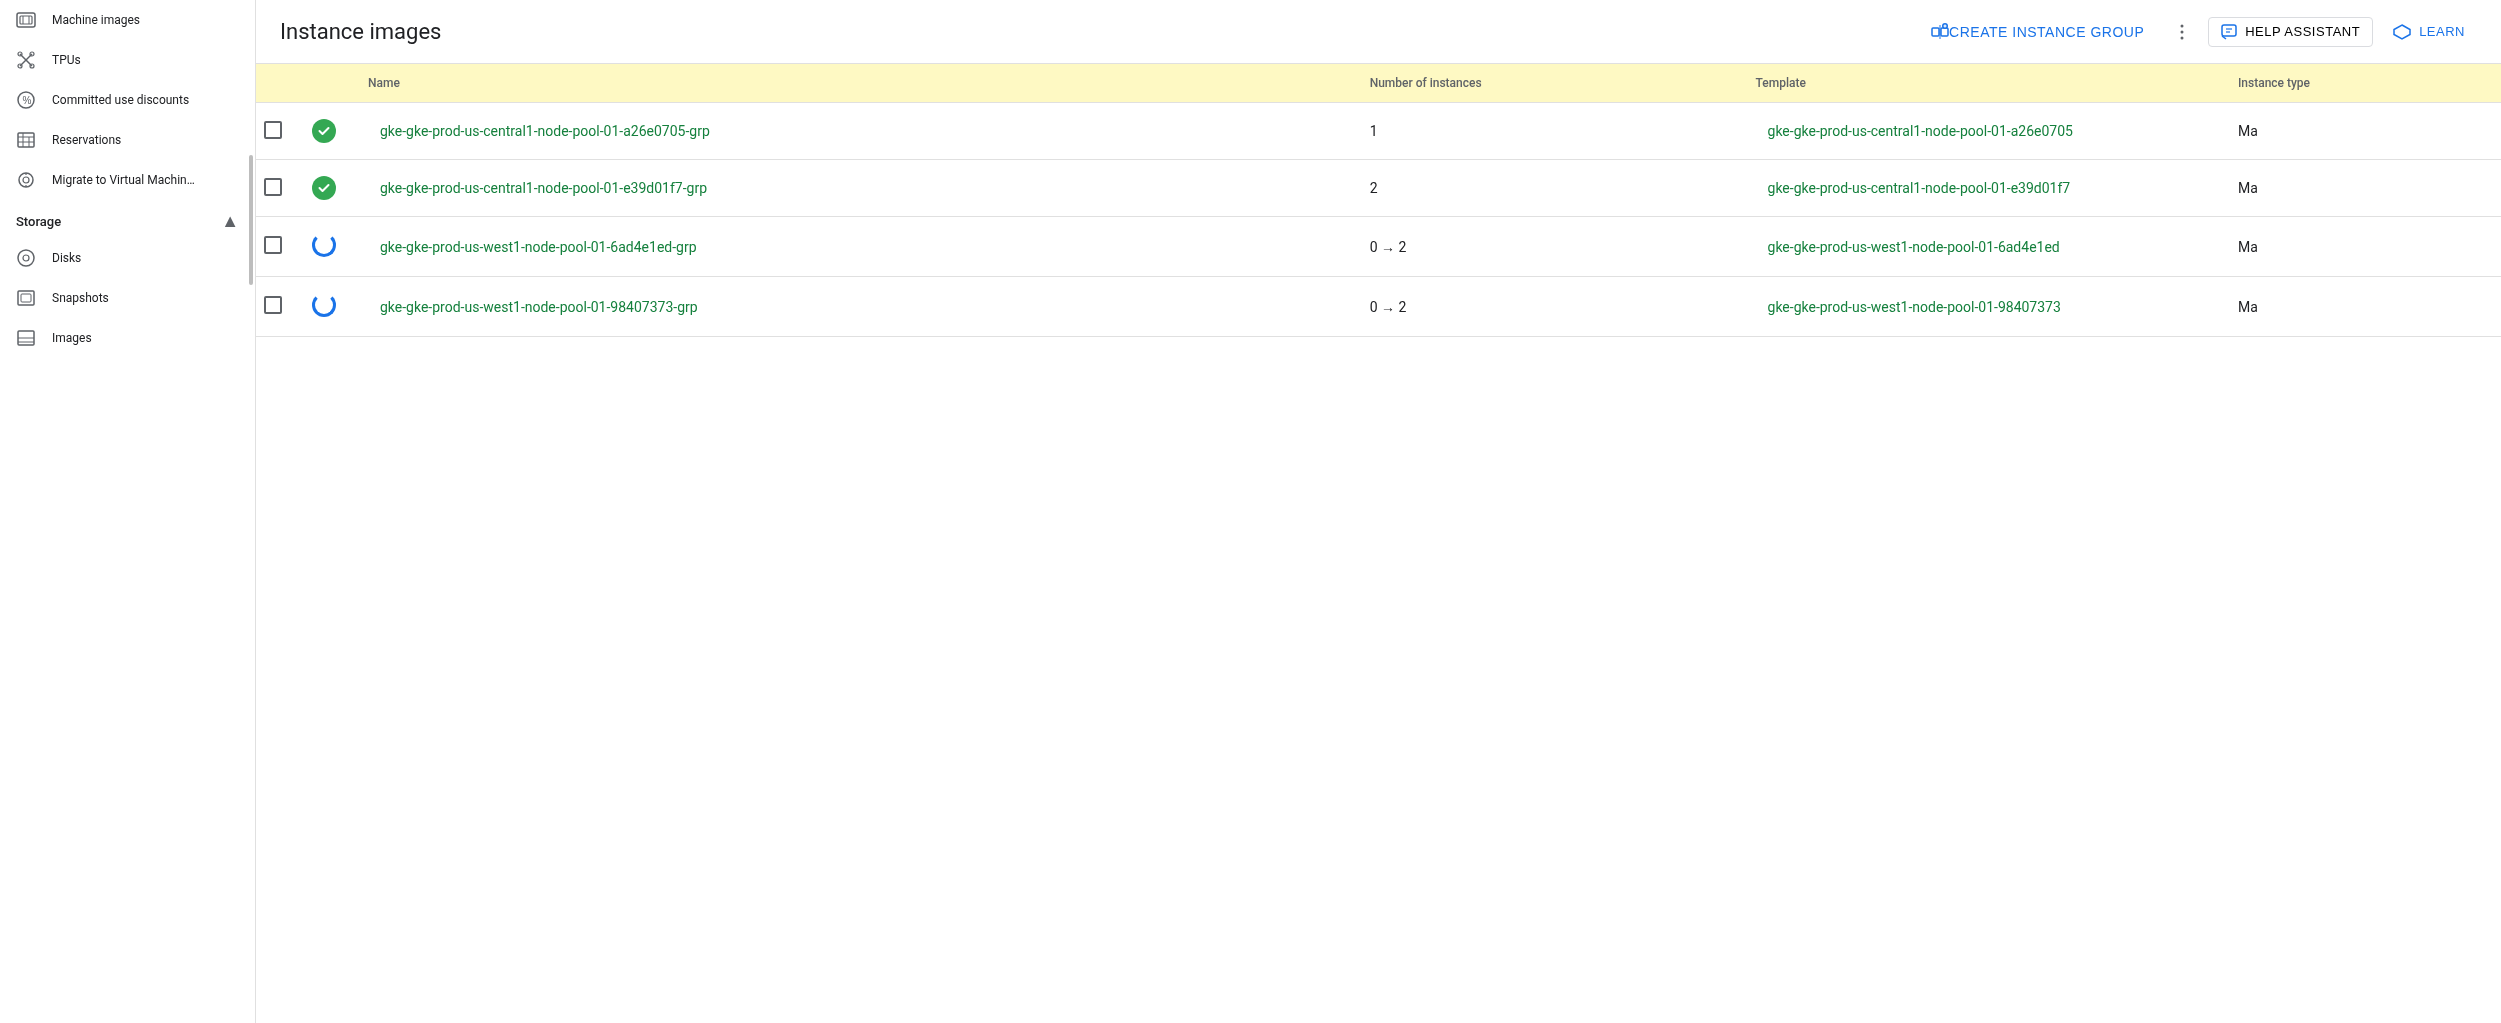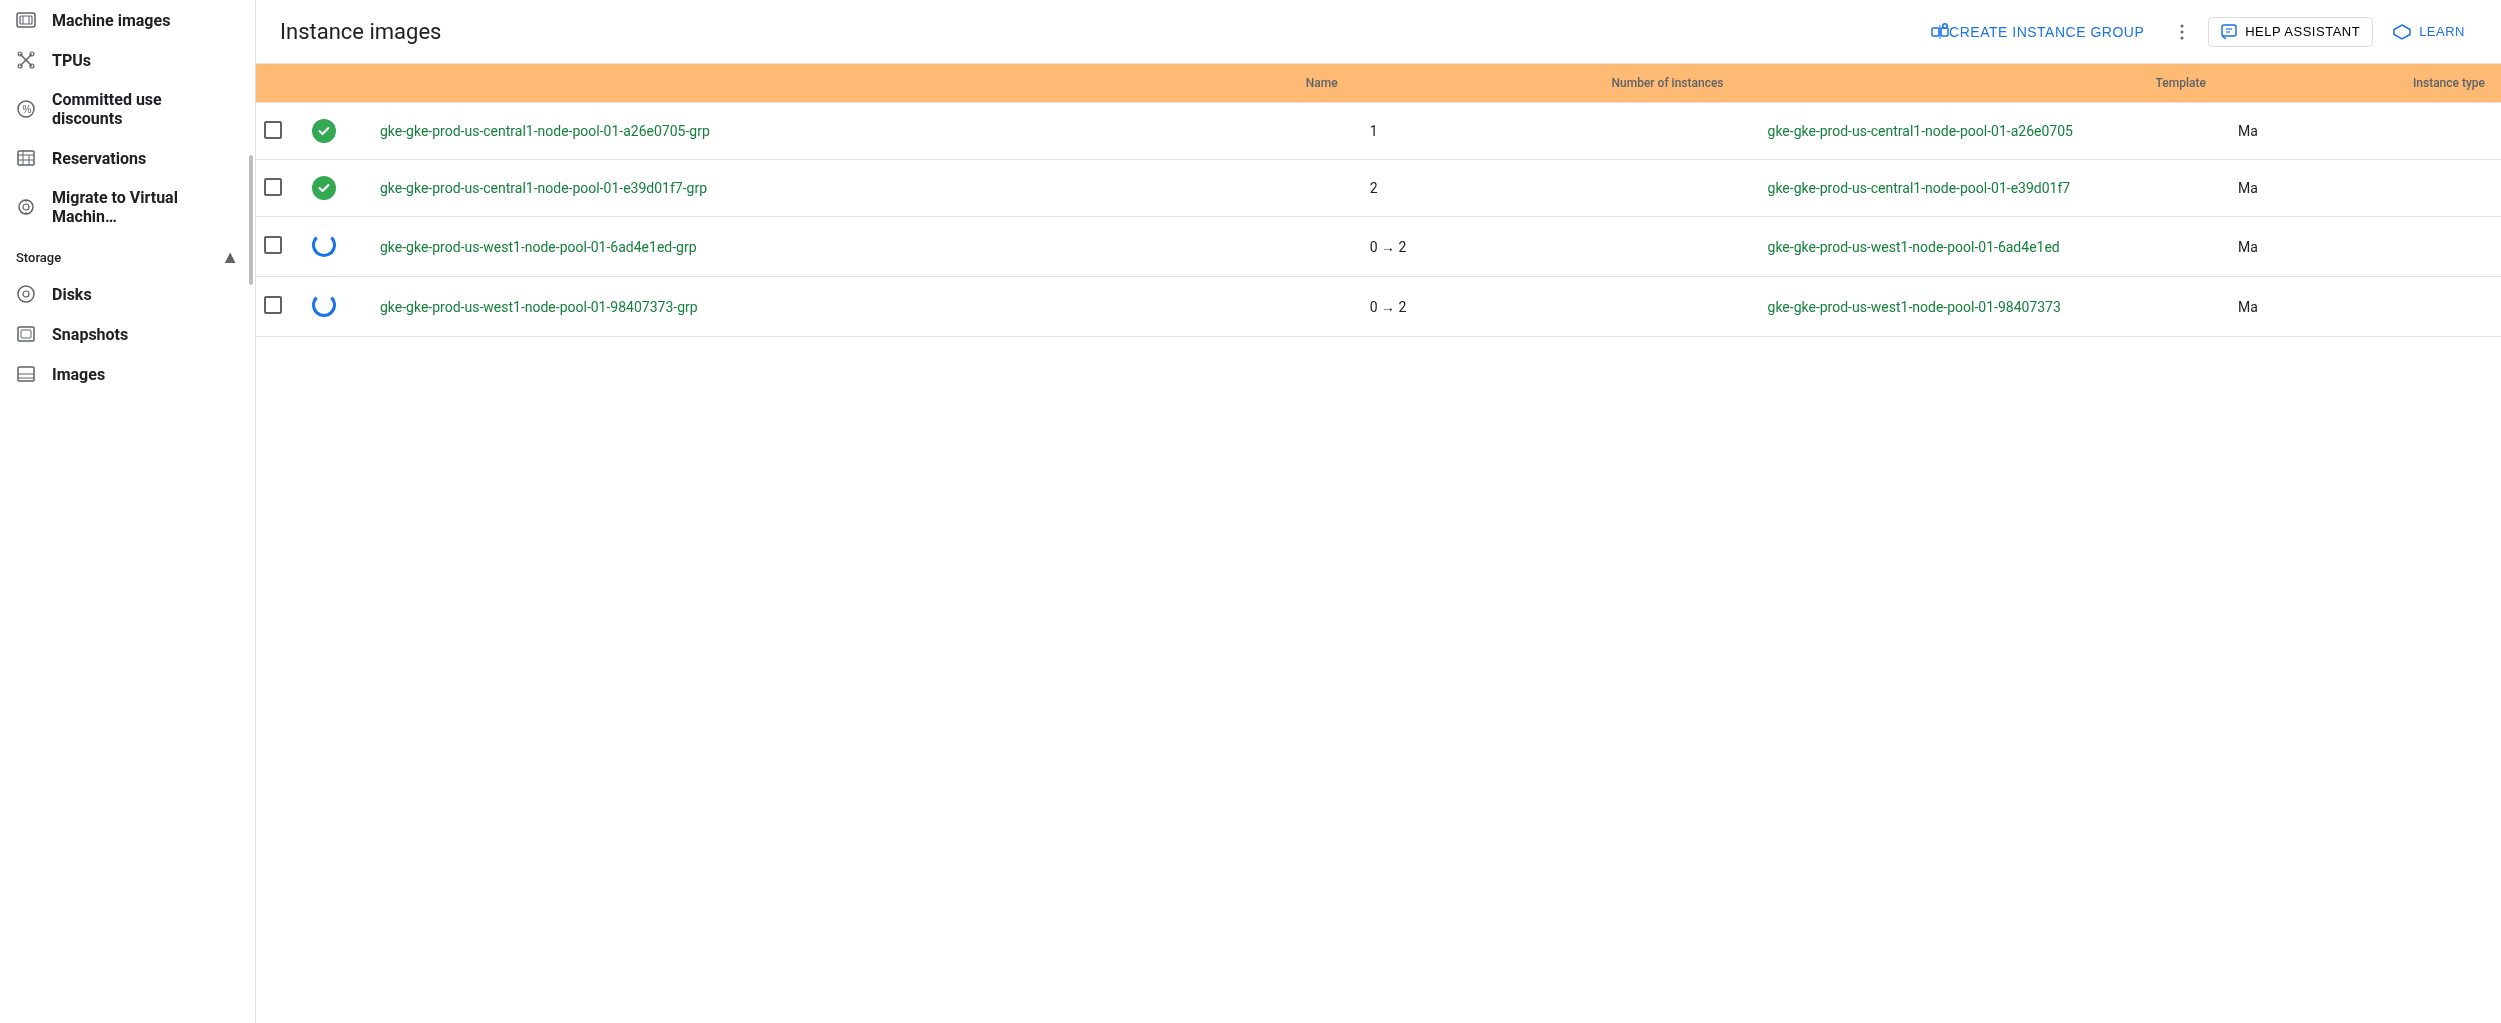--- a/index.html
+++ b/index.html
@@ -55,22 +55,21 @@
       width: 20px;
       height: 20px;
       display: flex;
       align-items: center;
       justify-content: center;
       color: #5f6368;
       font-size: 18px;
     }
 
     .sidebar-item-label {
-      font-size: 16px;
-      font-weight: bold;
+      font-size: 12px;
     }
 
     .sidebar-section {
       display: flex;
       align-items: center;
       justify-content: space-between;
       padding: 10px 16px 6px 16px;
       font-size: 13px;
       font-weight: 500;
       color: #202124;
@@ -176,24 +175,24 @@
       overflow-x: auto;
     }
 
     table {
       width: 100%;
       border-collapse: collapse;
       min-width: 900px;
     }
 
     thead th {
-      background: #fdba74;
+      background: #fef9c3;
       border-bottom: 1px solid #e0e0e0;
       padding: 12px 16px;
-      text-align: right;
+      text-align: left;
       font-size: 12px;
       font-weight: 500;
       color: #5f6368;
       white-space: nowrap;
       position: sticky;
       top: 0;
       z-index: 1;
     }
 
     tbody tr {

